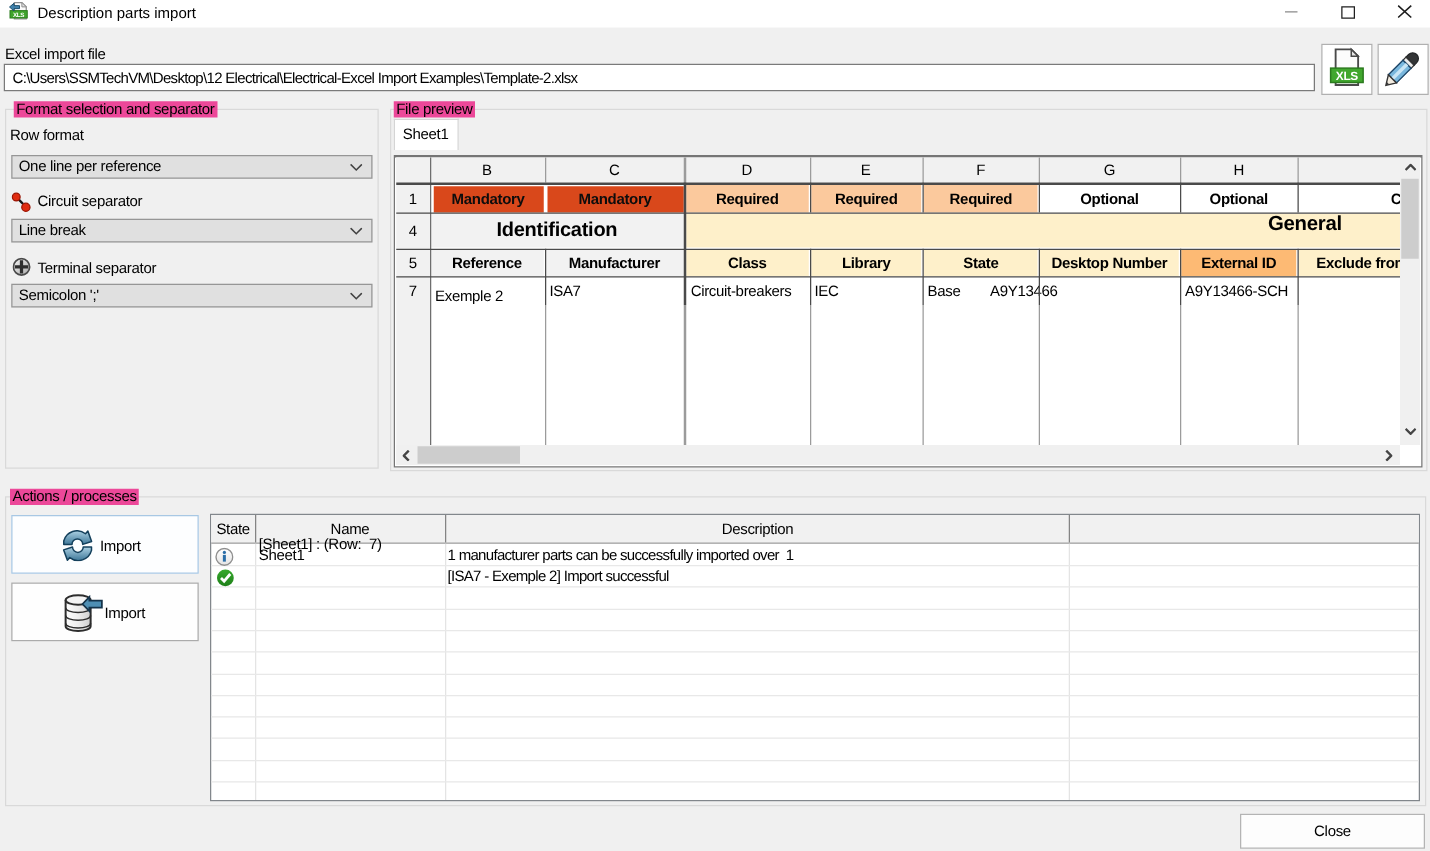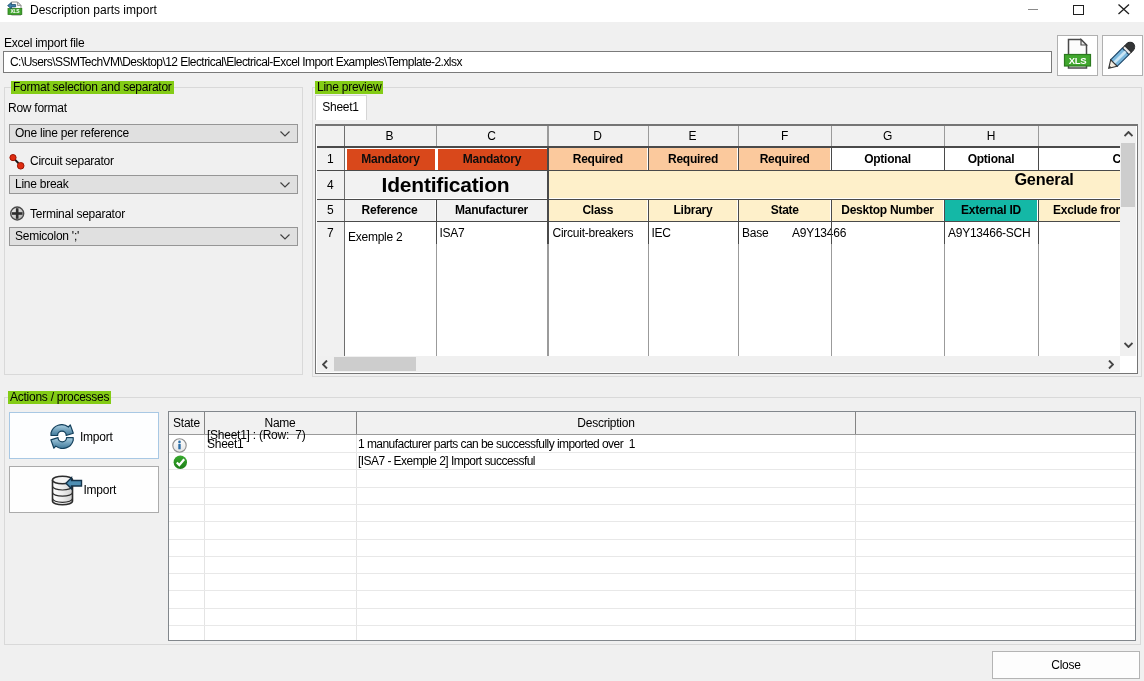--- a/index.html
+++ b/index.html
@@ -1,19 +1,19 @@
 <!DOCTYPE html>
 <html><head>
 <meta charset="utf-8">
 <style>
 html,body{margin:0;padding:0}
 body{width:1144px;height:681px;overflow:hidden;font-family:"Liberation Sans",sans-serif;font-size:12px;color:#000;background:#f0f0f0;position:relative;letter-spacing:-0.25px}
 .a{position:absolute}
 .gb{position:absolute;border:1px solid #d9d9d9;border-radius:0}
-.gl{position:absolute;background:#84cc16;padding:0 2px;line-height:13px}
+.gl{position:absolute;background:#ec4899;padding:0 2px;line-height:13px}
 .combo{position:absolute;background:#e0e0e0;border:1px solid #969696;line-height:17px;padding-left:5px}
 .chev{position:absolute;right:7px;top:6px}
 .cell{position:absolute;display:flex;align-items:center;justify-content:center;white-space:nowrap;overflow:hidden}
 .cl{position:absolute;display:flex;align-items:center;white-space:nowrap;overflow:hidden}
 .b{font-weight:bold}
 .vln{position:absolute;width:1.4px}
 .hln{position:absolute;height:1.4px}
 </style>
 </head>
 <body>
@@ -82,21 +82,21 @@
   <rect x="1.9" y="6.2" width="10.6" height="2.6" fill="#2e2e2e"></rect>
   <rect x="5.9" y="2.2" width="2.6" height="10.6" fill="#2e2e2e"></rect>
 </svg>
 <div class="a" style="left:30px;top:207px">Terminal separator</div>
 <div class="combo" style="left:9px;top:227px;width:282px;height:17px">Semicolon ';'
   <svg class="chev" width="10" height="6">
       <path d="M0.5,0.5 L5,5 L9.5,0.5" stroke="#424242" stroke-width="1.2" fill="none"></path>
     </svg></div>
 
 <div class="gb" style="left:312px;top:87px;width:828px;height:288px"></div>
-<div class="gl" style="left:315px;top:81px">Line preview</div>
+<div class="gl" style="left:315px;top:81px">File preview</div>
 <div class="a" style="left:314.5px;top:95px;width:50px;height:24px;background:#fff;border:1px solid #d5d5d5;border-bottom:none;text-align:center;line-height:23px">Sheet1</div>
 
 <div class="a" style="left:315px;top:124px;width:823px;height:250px;border-style:solid;border-color:#757575;border-width:2px 1.5px 1.5px 1.5px;background:#fff;box-sizing:border-box"></div>
 <div class="a" style="left:317px;top:126px;width:803px;height:20.4px;background:#f1f1f1"></div>
 <div class="a" style="left:317px;top:126px;width:26.5px;height:246px;background:#f1f1f1"></div>
 
 <div class="cell" style="left:343.5px;top:126px;width:92px;height:20px">B</div>
 <div class="cell" style="left:435.5px;top:126px;width:112px;height:20px">C</div>
 <div class="cell" style="left:547.5px;top:126px;width:100px;height:20px">D</div>
 <div class="cell" style="left:647.5px;top:126px;width:90px;height:20px">E</div>
@@ -111,31 +111,31 @@
 
 <div class="cell b" style="left:346.5px;top:148.6px;width:88px;height:21px;background:#d9481b;color:#0d0d0d">Mandatory</div>
 <div class="cell b" style="left:437.5px;top:148.6px;width:109px;height:21px;background:#d9481b;color:#0d0d0d">Mandatory</div>
 <div class="cell b" style="left:548.8px;top:147.4px;width:98px;height:22.4px;background:#fbc99d">Required</div>
 <div class="cell b" style="left:648.8px;top:147.4px;width:88.4px;height:22.4px;background:#fbc99d">Required</div>
 <div class="cell b" style="left:739.2px;top:147.4px;width:91px;height:22.4px;background:#fbc99d">Required</div>
 <div class="cell b" style="left:832px;top:147.4px;width:111px;height:22.4px">Optional</div>
 <div class="cell b" style="left:945px;top:147.4px;width:92px;height:22.4px">Optional</div>
 <div class="cl b" style="left:1112.5px;top:147.4px;width:7.5px;height:22.4px">C</div>
 
-<div class="cell b" style="left:344.5px;top:171px;width:202px;height:27.4px;background:#f2f2f2;font-size:21px;letter-spacing:-0.2px">Identification</div>
+<div class="cell b" style="left:344.5px;top:171px;width:202px;height:27.4px;background:#f2f2f2;font-size:16px;letter-spacing:-0.2px">Identification</div>
 <div class="a" style="left:548.8px;top:171px;width:571.2px;height:27.4px;background:#fef0ca"></div>
 <div class="cell b" style="left:994px;top:171px;width:100px;height:16px;font-size:16.3px;letter-spacing:-0.2px">General</div>
 
 <div class="cell b" style="left:344.5px;top:199.8px;width:90px;height:21px;background:#f2f2f2">Reference</div>
 <div class="cell b" style="left:436.5px;top:199.8px;width:110px;height:21px;background:#f2f2f2">Manufacturer</div>
 <div class="cell b" style="left:548.8px;top:199.8px;width:98px;height:21px;background:#fef0ca">Class</div>
 <div class="cell b" style="left:648.8px;top:199.8px;width:88.4px;height:21px;background:#fef0ca">Library</div>
 <div class="cell b" style="left:739.2px;top:199.8px;width:91px;height:21px;background:#fef0ca">State</div>
 <div class="cell b" style="left:832px;top:199.8px;width:111px;height:21px;background:#fef0ca">Desktop Number</div>
-<div class="cell b" style="left:945px;top:199.8px;width:92px;height:21px;background:#14b8a6">External ID</div>
+<div class="cell b" style="left:945px;top:199.8px;width:92px;height:21px;background:#fdba74">External ID</div>
 <div class="cl b" style="left:1039px;top:199.8px;width:81px;height:21px;background:#fef0ca">
     <span style="padding-left:14px">Exclude from</span>
   </div>
 
 <div class="cl" style="left:348px;top:227px;width:86px;height:20px">Exemple 2</div>
 <div class="cl" style="left:439.5px;top:222.5px;width:106px;height:20px">ISA7</div>
 <div class="cl" style="left:552.5px;top:222.5px;width:94px;height:20px">Circuit-breakers</div>
 <div class="cl" style="left:651.5px;top:222.5px;width:85px;height:20px">IEC</div>
 <div class="cl" style="left:742px;top:222.5px;width:88px;height:20px">Base</div>
 <div class="cl" style="left:792px;top:222.5px;width:107px;height:20px">A9Y13466</div>

